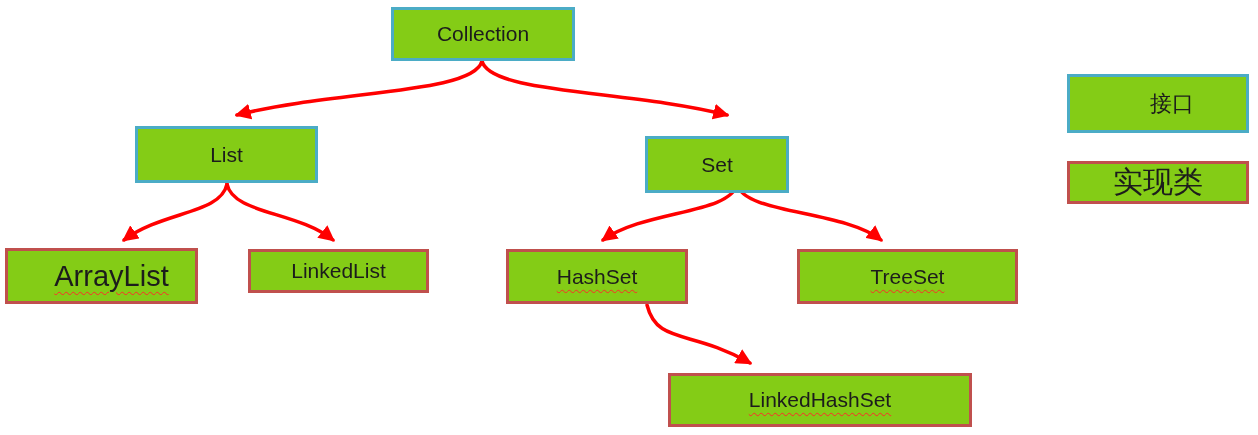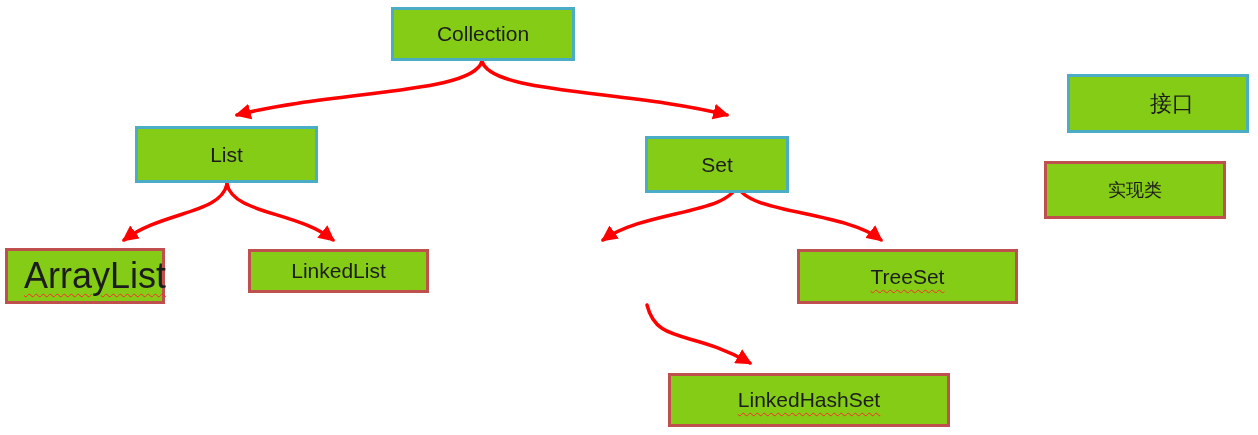--- a/index.html
+++ b/index.html
@@ -41,27 +41,27 @@
     text-decoration: underline;
     text-decoration-style: wavy;
     text-decoration-color: #ff2a2a;
     text-decoration-thickness: 1px;
     text-underline-offset: 5px;
   }
   
   .n-collection    { left: 391px;  top: 7px;   width: 184px; height: 54px; }
   .n-list          { left: 135px;  top: 126px; width: 183px; height: 57px; }
   .n-set           { left: 645px;  top: 136px; width: 144px; height: 57px; }
-  .n-arraylist     { left: 5px;    top: 248px; width: 160px; height: 56px; font-size: 36px; padding-left: 20px; }
+  .n-arraylist     { left: 5px;    top: 248px; width: 193px; height: 56px; font-size: 29px; padding-left: 20px; }
   .n-linkedlist    { left: 248px;  top: 249px; width: 181px; height: 44px; }
   .n-hashset       { left: 506px;  top: 249px; width: 182px; height: 55px; }
   .n-treeset       { left: 797px;  top: 249px; width: 221px; height: 55px; }
-  .n-linkedhashset { left: 668px;  top: 373px; width: 282px; height: 54px; }
+  .n-linkedhashset { left: 668px;  top: 373px; width: 304px; height: 54px; }
   .n-legend-interface { left: 1067px; top: 74px;  width: 182px; height: 59px; font-size: 22px; padding-left: 28px; }
-  .n-legend-class     { left: 1044px; top: 161px; width: 182px; height: 58px; font-size: 18px; }
+  .n-legend-class     { left: 1067px; top: 161px; width: 182px; height: 43px; font-size: 30px; }
 </style>
 </head>
 <body>
 
 <div class="canvas">
 
   <svg class="edges-layer" viewBox="0 0 1258 435" xmlns="http://www.w3.org/2000/svg">
     <defs>
       <marker id="arrowhead" viewBox="0 0 10 10" refX="8.5" refY="5" markerWidth="4.6" markerHeight="4.6" orient="auto-start-reverse">
         <path d="M 0 0 L 10 5 L 0 10 z" fill="#ff0000"></path>
@@ -91,20 +91,23 @@
   </div>
 
   <div class="node impl n-arraylist">
     <span class="squiggle">ArrayList</span>
   </div>
 
   <div class="node impl n-linkedlist">
     <span>LinkedList</span>
   </div>
 
+  <div class="node impl n-hashset">
+    <span class="squiggle">HashSet</span>
+  </div>
 
   <div class="node impl n-treeset">
     <span class="squiggle">TreeSet</span>
   </div>
 
   <div class="node impl n-linkedhashset">
     <span class="squiggle">LinkedHashSet</span>
   </div>
 
   <div class="node interface n-legend-interface">

